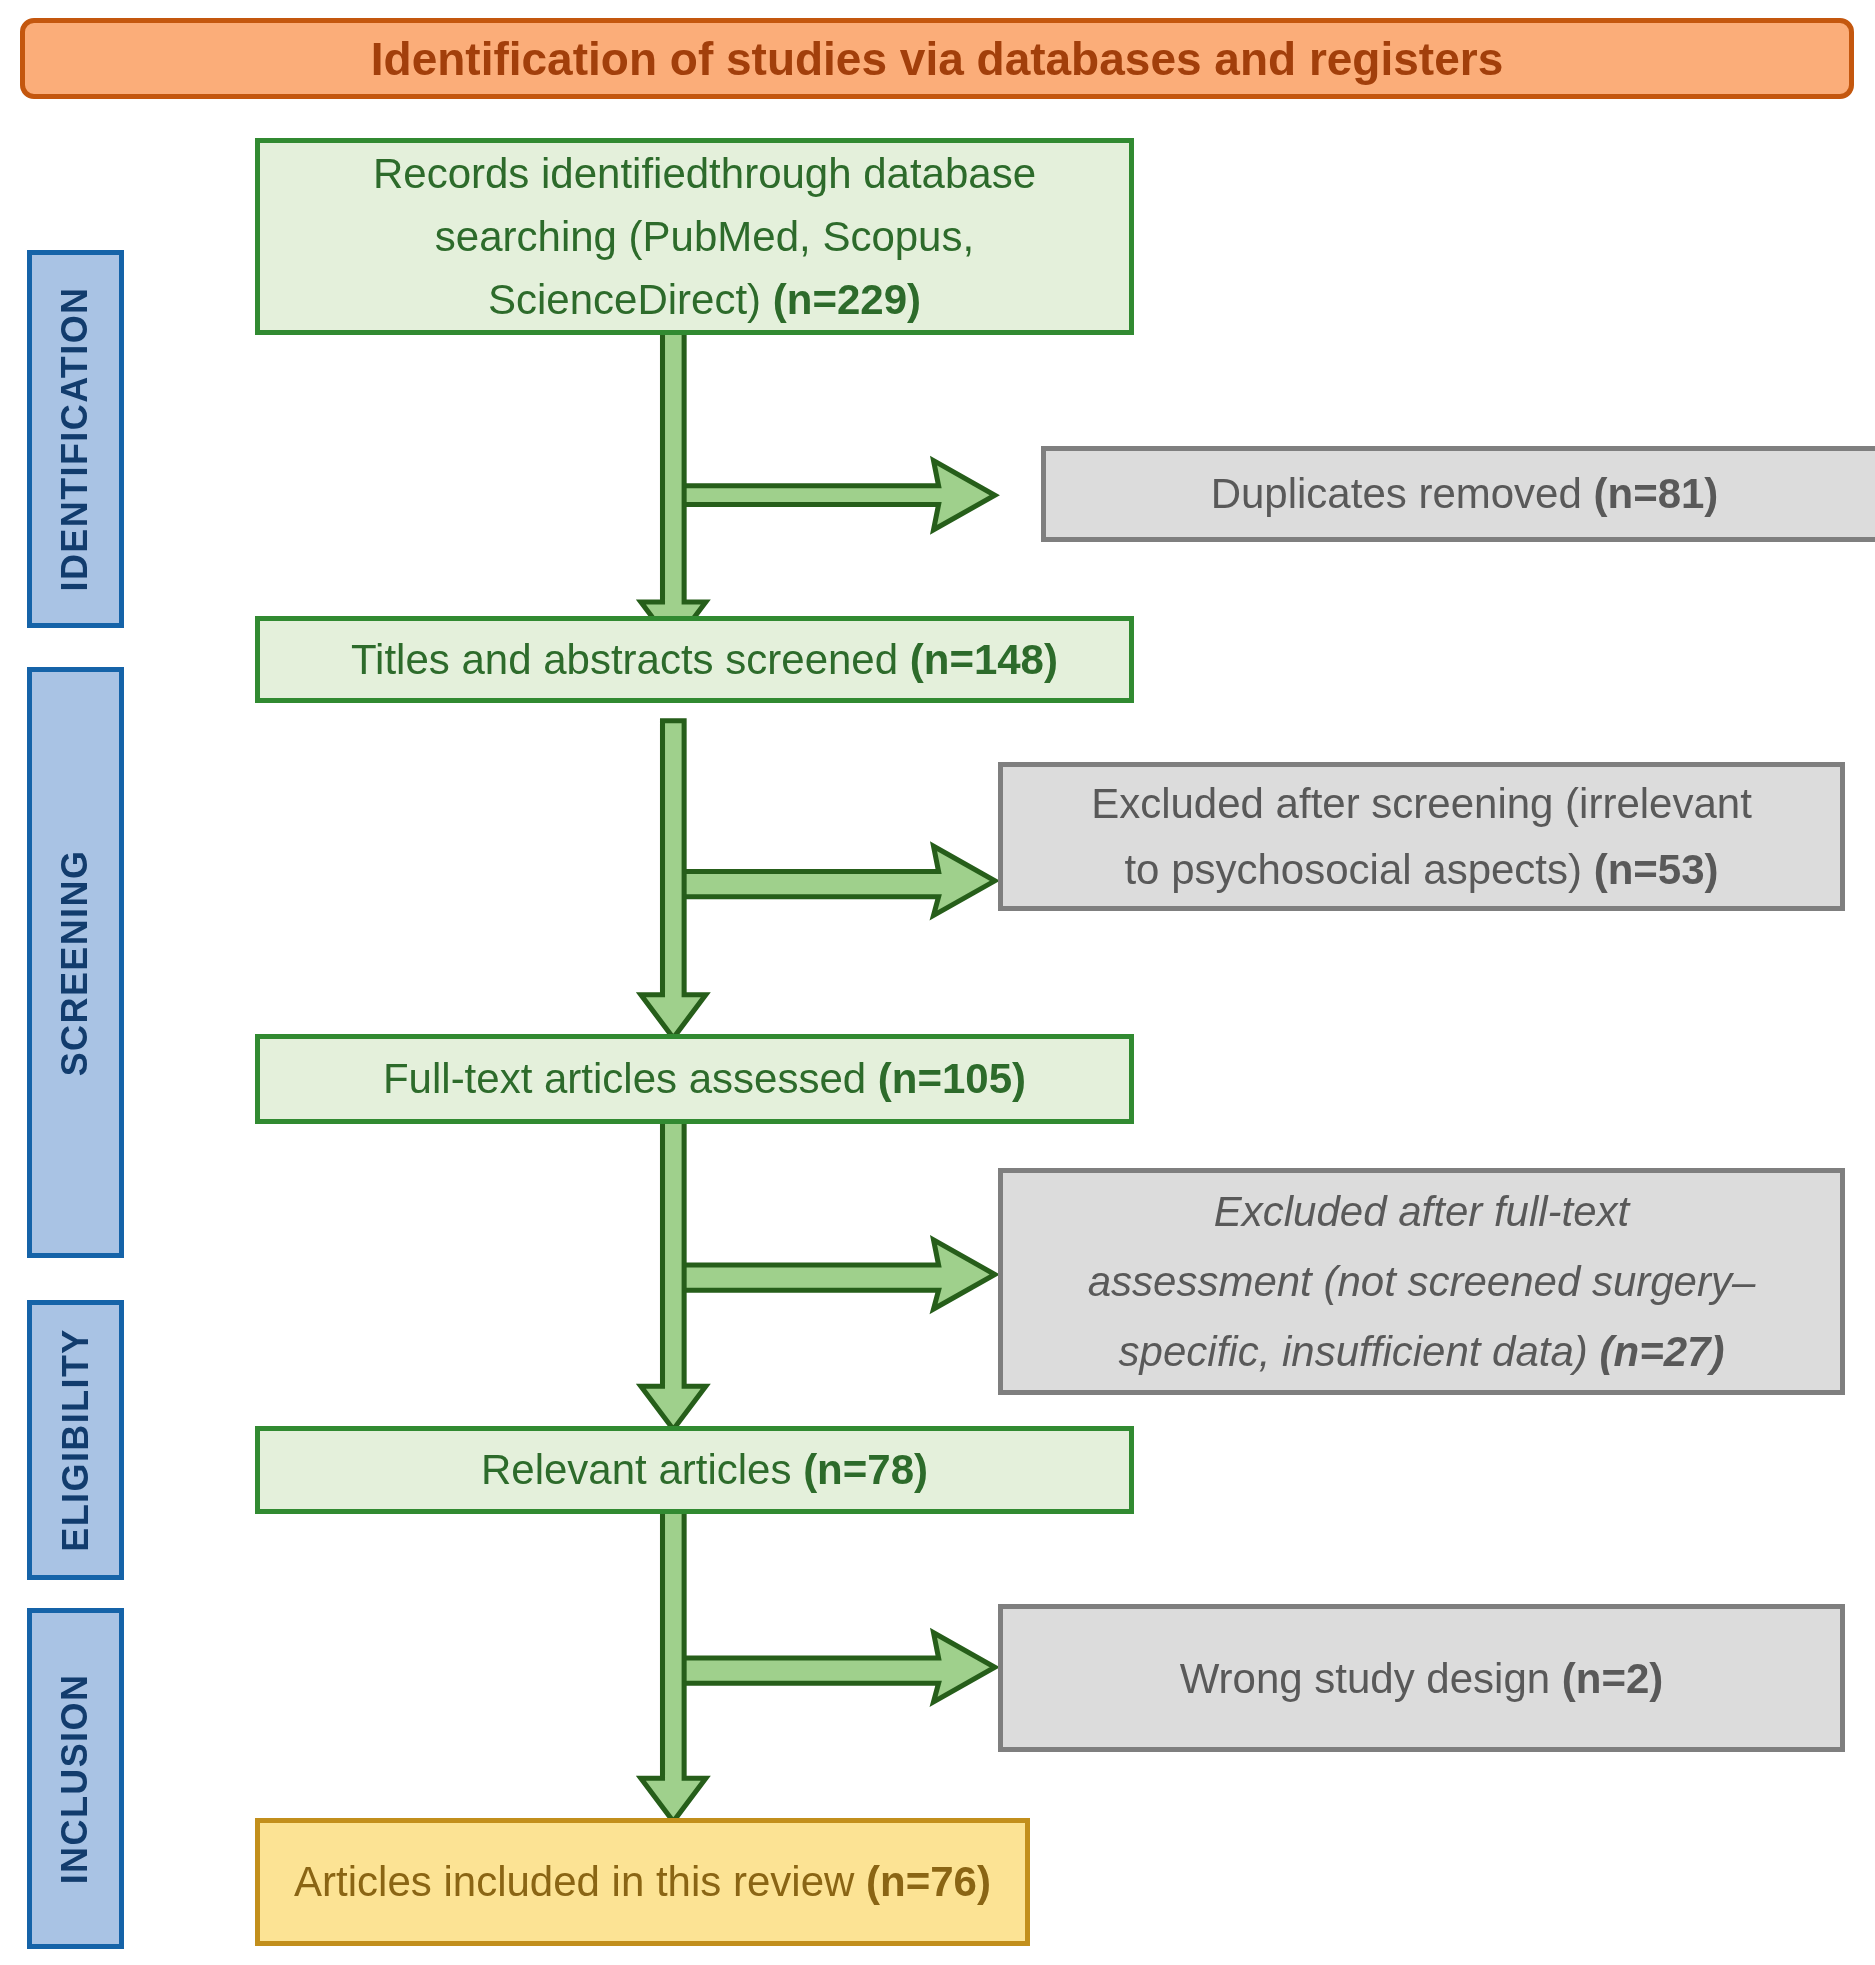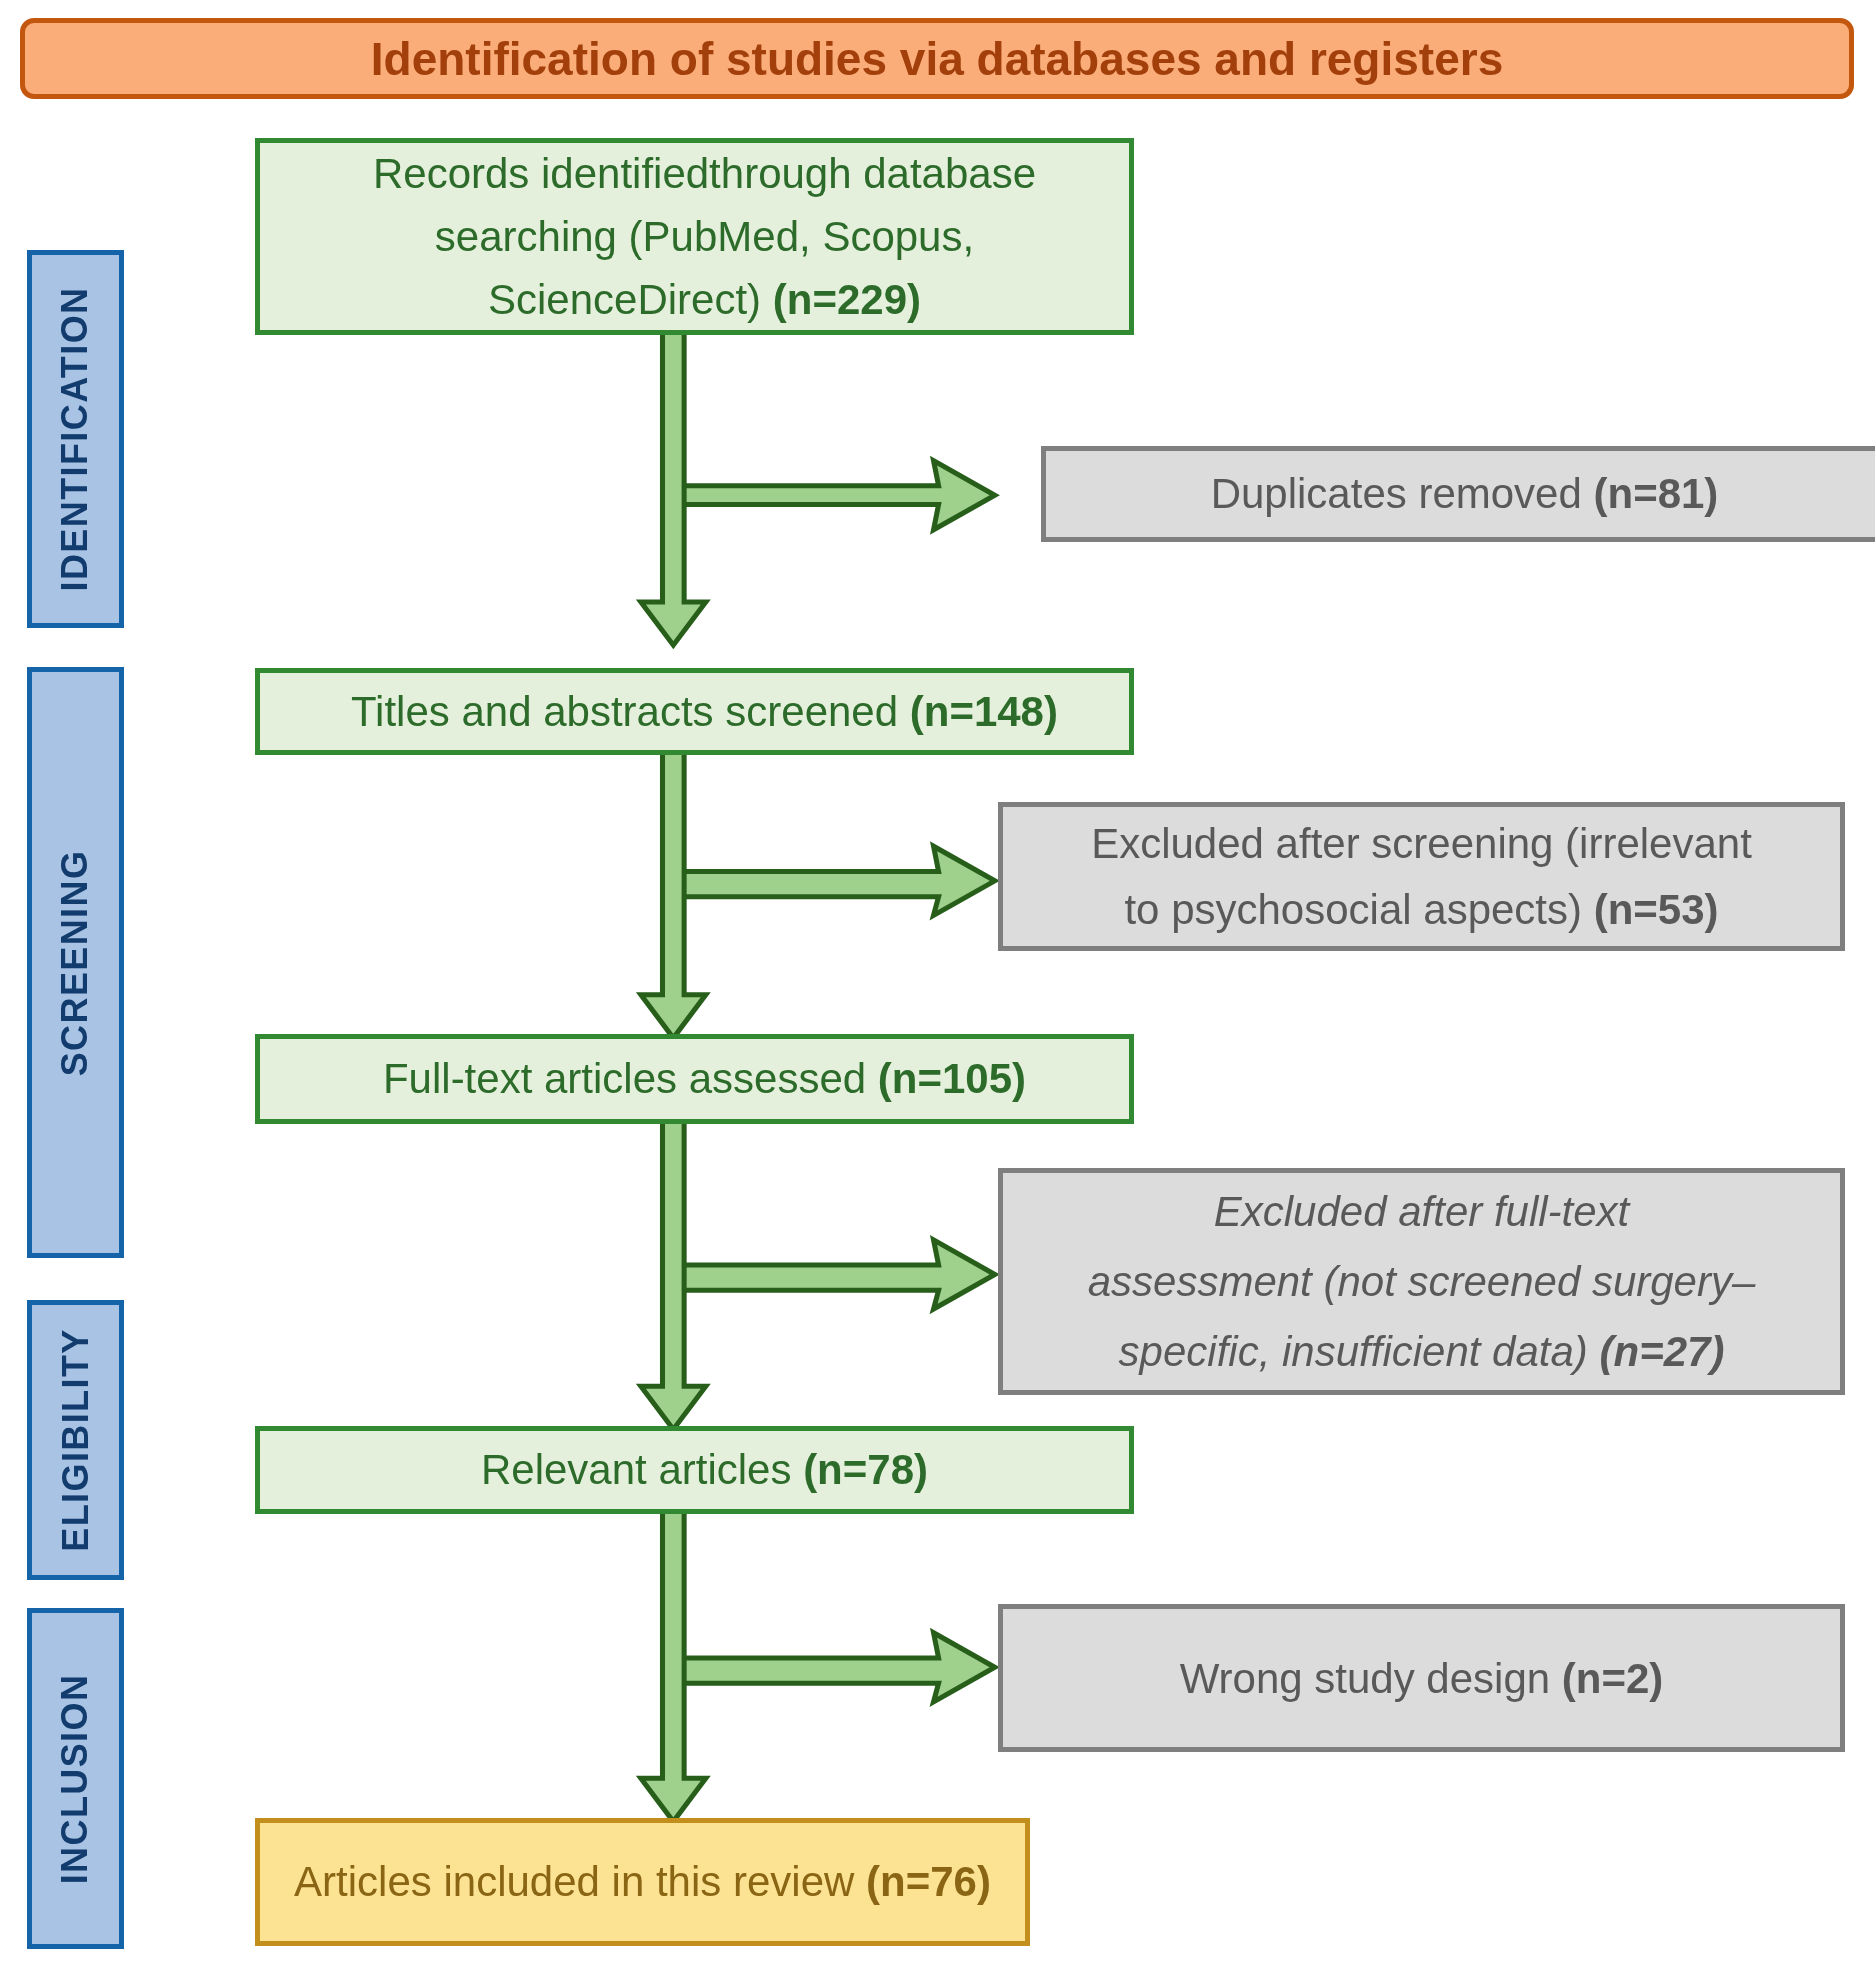--- a/index.html
+++ b/index.html
@@ -36,37 +36,37 @@
   }
   .box .line{white-space:nowrap;}
   .box b{font-weight:bold;}
 
   .green{
     left:255px;width:879px;
     background:#E4F0DB;border:5.8px solid #318A31;
     color:#2D6B2B;font-size:42px;padding-left:20px;
   }
   .bx-records{top:138px;height:197px;line-height:63px;}
-  .bx-screened{top:668px;height:87px;}
+  .bx-screened{top:616px;height:87px;}
   .bx-fulltext{top:1034px;height:90px;}
   .bx-relevant{top:1426px;height:88px;}
 
   .yellow{
     left:255px;width:775px;top:1818px;height:128px;
     background:#FCE394;border:5.8px solid #C28F1C;
     color:#8A6514;font-size:42px;
   }
 
   .gray{
     left:998px;width:847px;
     background:#DCDCDC;border:5.8px solid #7F7F7F;
     color:#595959;font-size:42px;
   }
   .bx-dup{top:446px;height:96px;margin-left:43px;}
-  .bx-exscreen{top:802px;height:149px;line-height:66px;}
+  .bx-exscreen{top:762px;height:149px;line-height:66px;}
   .bx-exfull{top:1168px;height:227px;line-height:70px;font-style:italic;}
   .bx-exdesign{top:1604px;height:148px;line-height:63px;}
 
   .arrow-shape{fill:#9FD08C;stroke:#265E1A;stroke-width:7;stroke-linejoin:miter;}
 </style>
 </head>
 <body>
 
 <div class="page">
 

